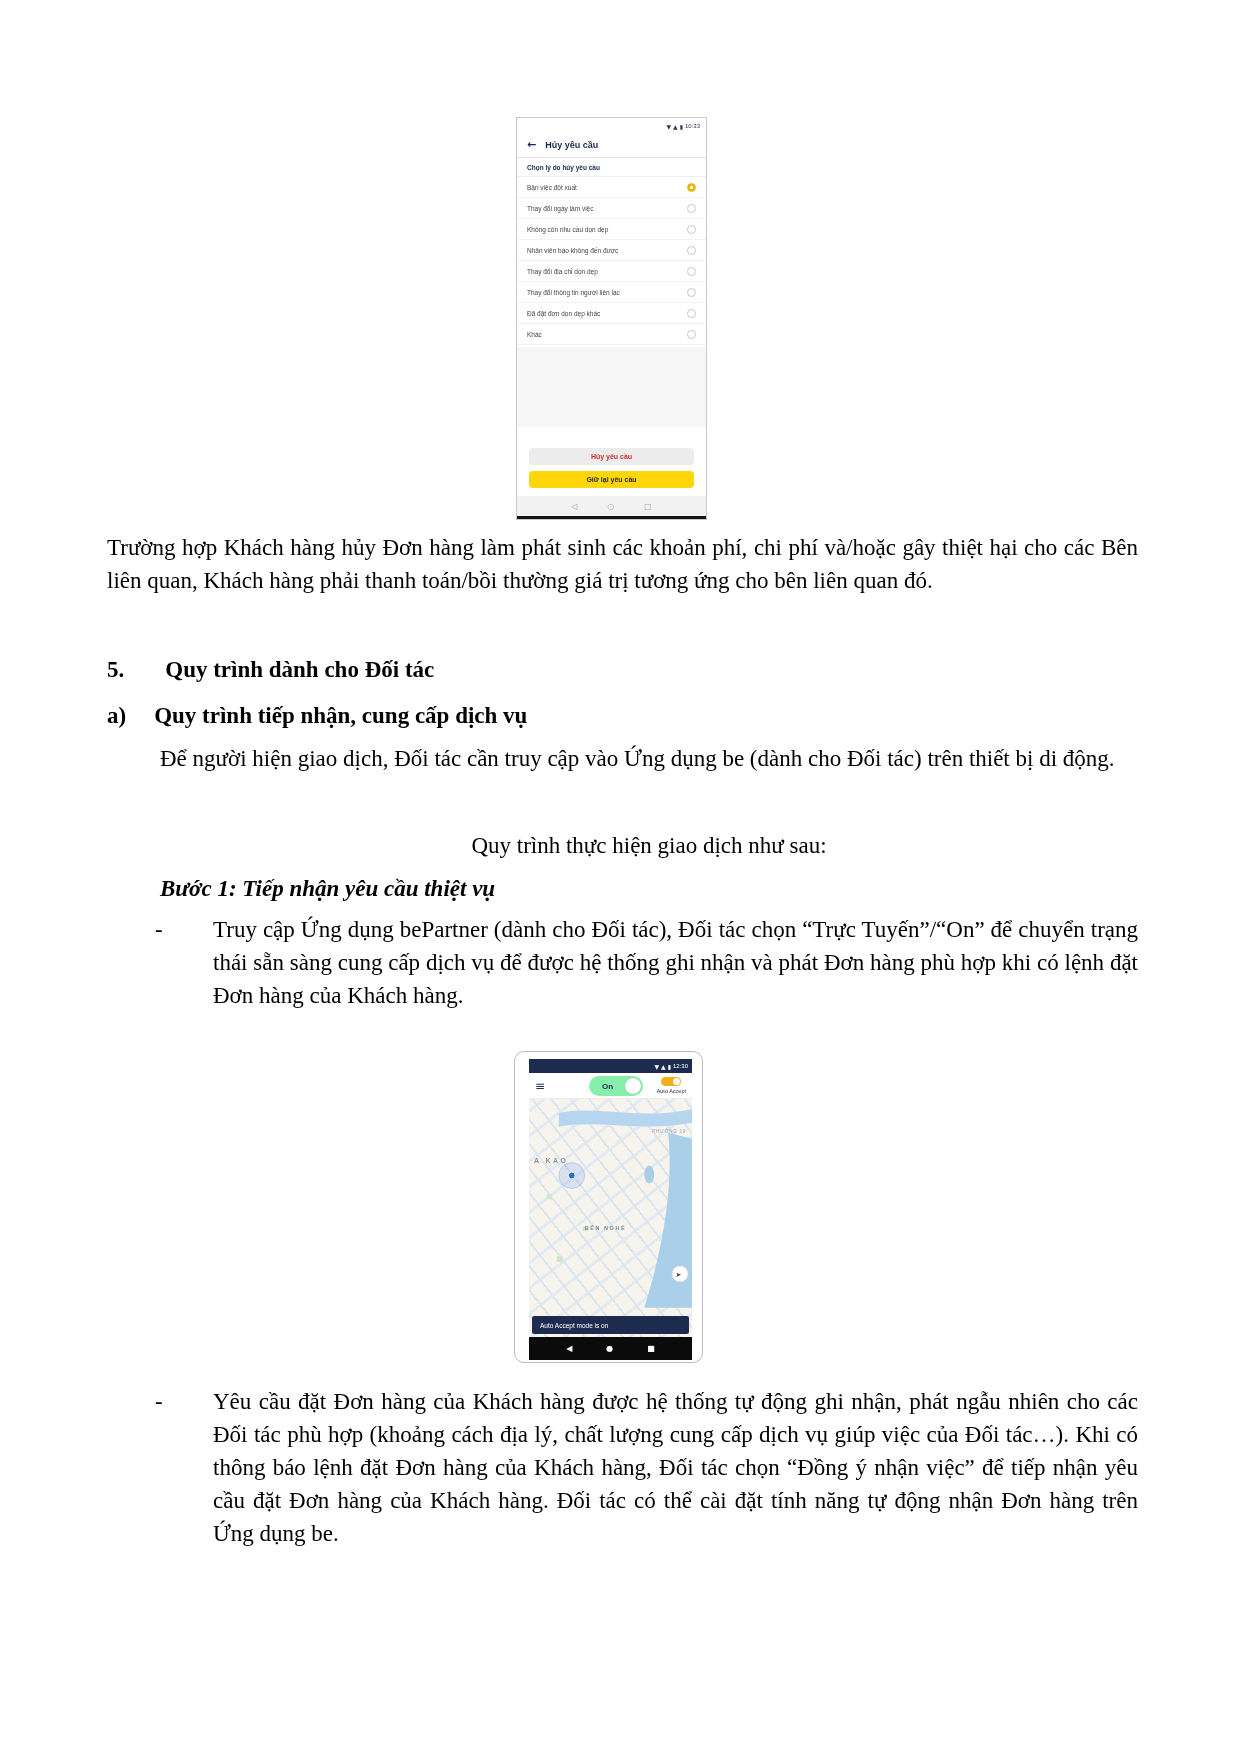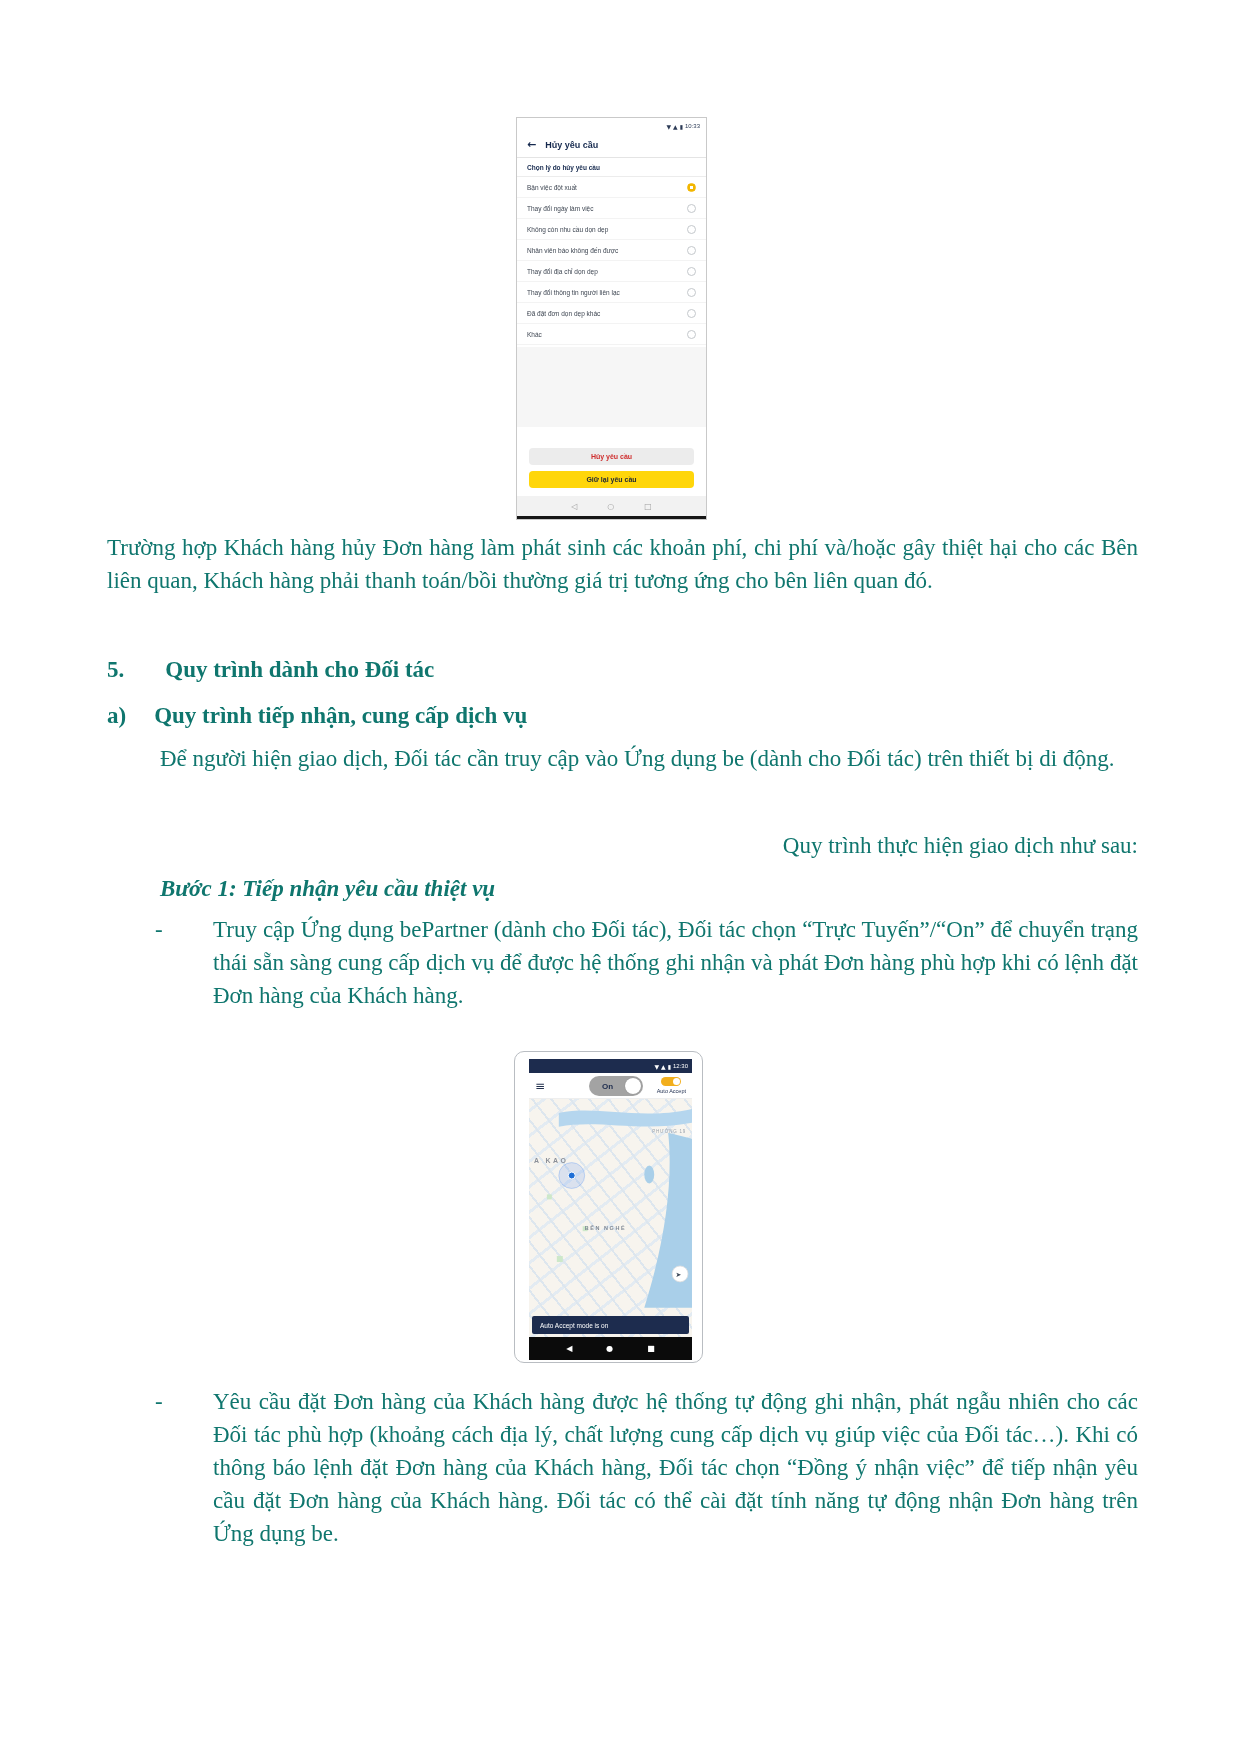--- a/index.html
+++ b/index.html
@@ -1,20 +1,20 @@
 <!DOCTYPE html>
 <html><head>
 <meta charset="utf-8">
 <style>
   * { margin:0; padding:0; box-sizing:border-box; }
   html,body { background:#ffffff; }
   body { width:1241px; height:1755px; position:relative; font-family:"Liberation Serif", serif; color:#000; }
 
   .abs { position:absolute; }
-  .doc-text { font-size:23px; line-height:33px; text-align:justify; color:#0f766e; }
+  .doc-text { font-size:23px; line-height:33px; text-align:justify; color:#000000; }
   .bold { font-weight:bold; }
   .bolditalic { font-weight:bold; font-style:italic; }
 
   
   .sans { font-family:"Liberation Sans", sans-serif; }
   .glyph { font-family:"DejaVu Sans", sans-serif; }
 
   
   #phone1 { left:516px; top:117px; width:191px; height:403px; background:#fff;
             border:1px solid #c9c9c9; display:flex; flex-direction:column; }
@@ -45,21 +45,21 @@
   #phone2 { left:514px; top:1051px; width:189px; height:312px; background:#fff;
             border:1px solid #b9bdc2; border-radius:10px; }
   .p2-screen { position:absolute; left:14px; right:10px; top:7px; bottom:2px;
                display:flex; flex-direction:column; overflow:hidden; }
   .p2-status { height:14px; background:#1d2c4e; display:flex; justify-content:flex-end;
                align-items:center; gap:2px; padding-right:4px; color:#fff; font-size:6px; }
   .p2-header { height:26px; background:#fff; display:flex; align-items:center; padding:0 6px;
                position:relative; border-bottom:1px solid #eee; }
   .p2-menu { font-size:12px; color:#23324f; }
   .p2-pill { position:absolute; left:60px; top:3px; width:54px; height:20px; border-radius:10px;
-             background:#a3a3a3; display:flex; align-items:center; }
+             background:#86efac; display:flex; align-items:center; }
   .p2-pill-label { color:#1d2c4e; font-weight:bold; font-size:8px; padding-left:13px; }
   .p2-knob { position:absolute; right:2px; top:2px; width:16px; height:16px; border-radius:50%;
              background:#fff; box-shadow:0 0 1px rgba(0,0,0,.3); }
   .p2-right { margin-left:auto; display:flex; flex-direction:column; align-items:center; gap:2px; }
   .p2-minitoggle { width:20px; height:9px; border-radius:5px; background:#f2af1d; position:relative; }
   .p2-minitoggle::after { content:""; position:absolute; right:1px; top:1px; width:7px; height:7px;
                           border-radius:50%; background:#fff; }
   .p2-aa-label { font-size:5.5px; color:#1d2c4e; }
   .p2-map { flex:1; position:relative; overflow:hidden;
             background:
@@ -140,21 +140,21 @@
 <div class="abs doc-text bold" style="left:107px; top:653px; width:1031px; text-align:left;font-family:Liberation Serif, serif;">
   <span>5.</span><span style="display:inline-block; width:41px;"></span><span>Quy trình dành cho Đối tác</span>
 </div>
 
 <div class="abs doc-text bold" style="left:107px; top:699px; width:1031px; text-align:left;">
   <span>a)</span><span style="display:inline-block; width:28px;"></span><span>Quy trình tiếp nhận, cung cấp dịch vụ</span>
 </div>
 
 <div class="abs doc-text" style="left:160px; top:742px; width:978px;">Để người hiện giao dịch, Đối tác cần truy cập vào Ứng dụng be (dành cho Đối tác) trên thiết bị di động.</div>
 
-<div class="abs doc-text" style="left:160px; top:829px; width:978px; text-align:right;">Quy trình thực hiện giao dịch như sau:</div>
+<div class="abs doc-text" style="left:160px; top:829px; width:978px; text-align:center;">Quy trình thực hiện giao dịch như sau:</div>
 
 <div class="abs doc-text bolditalic" style="left:160px; top:872px; width:978px; text-align:left;">Bước 1: Tiếp nhận yêu cầu thiệt vụ</div>
 
 <div class="abs doc-text" style="left:155px; top:913px; width:20px; text-align:left;">-</div>
 <div class="abs doc-text" style="left:213px; top:913px; width:925px;">Truy cập Ứng dụng bePartner (dành cho Đối tác), Đối tác chọn “Trực Tuyến”/“On” để chuyển trạng thái sẵn sàng cung cấp dịch vụ để được hệ thống ghi nhận và phát Đơn hàng phù hợp khi có lệnh đặt Đơn hàng của Khách hàng.</div>
 
 <div id="phone2" class="abs sans">
   <div class="p2-screen">
     <div class="p2-status">
       <span class="glyph">▼</span>

